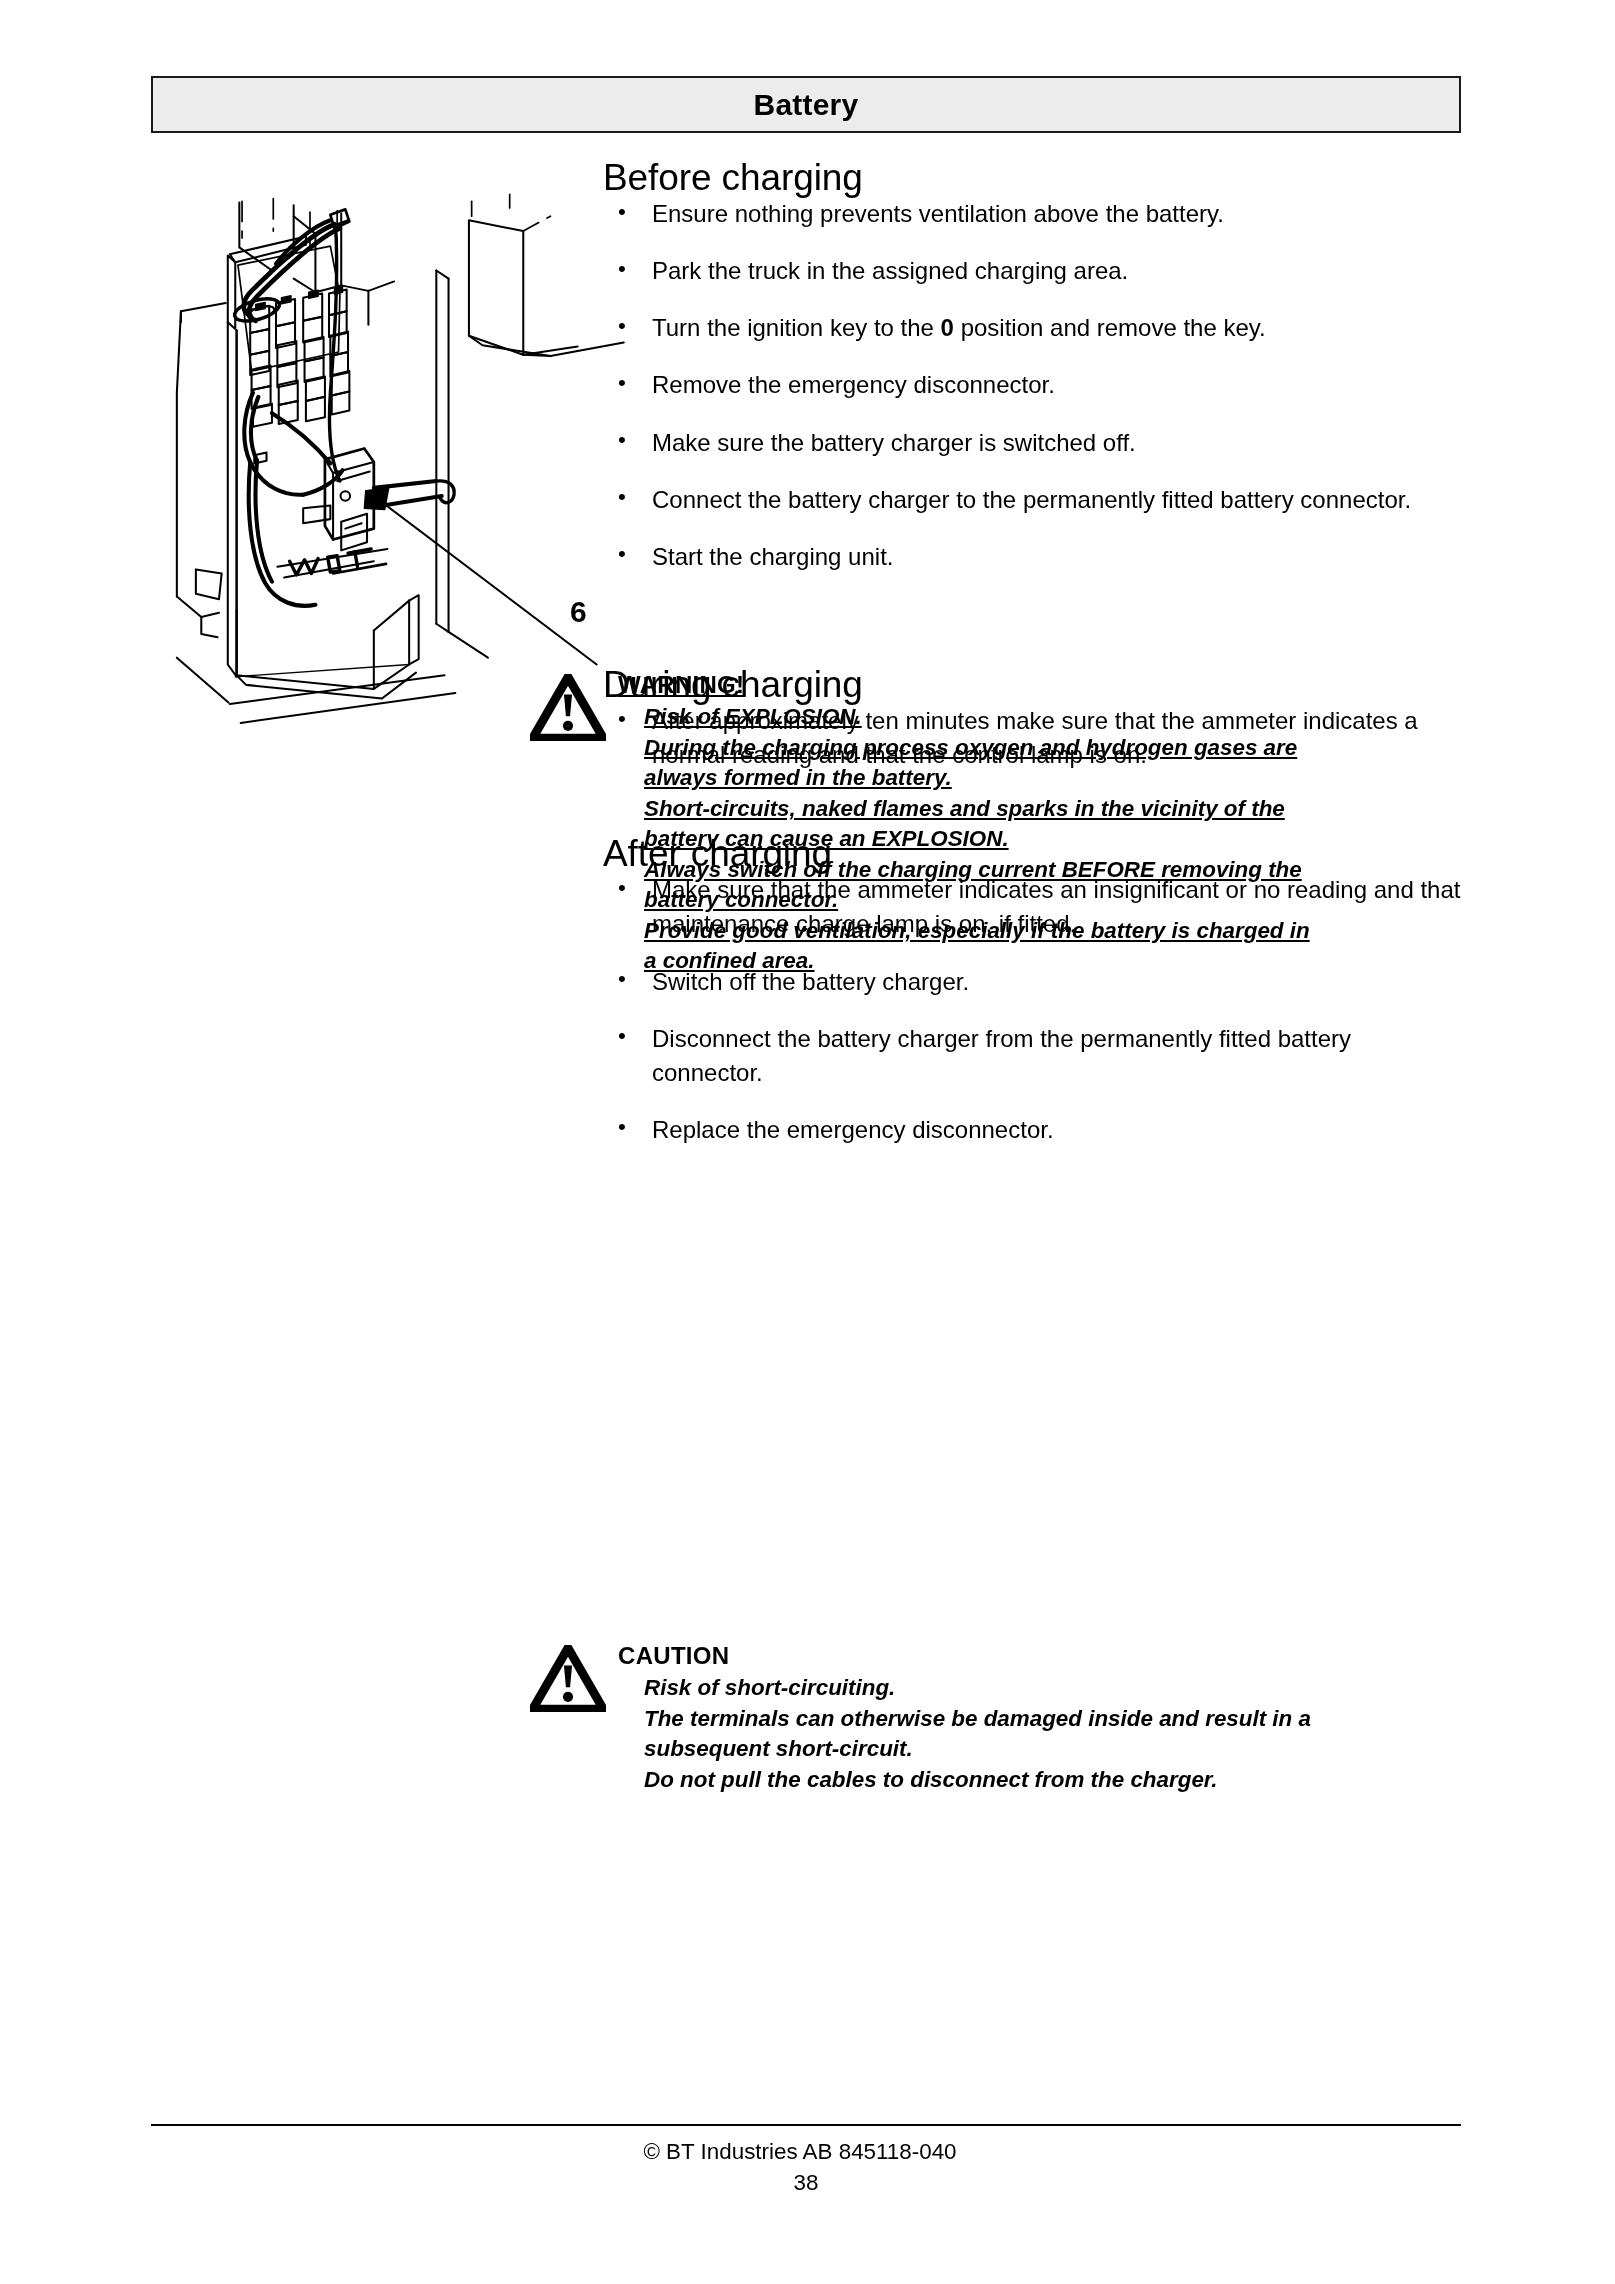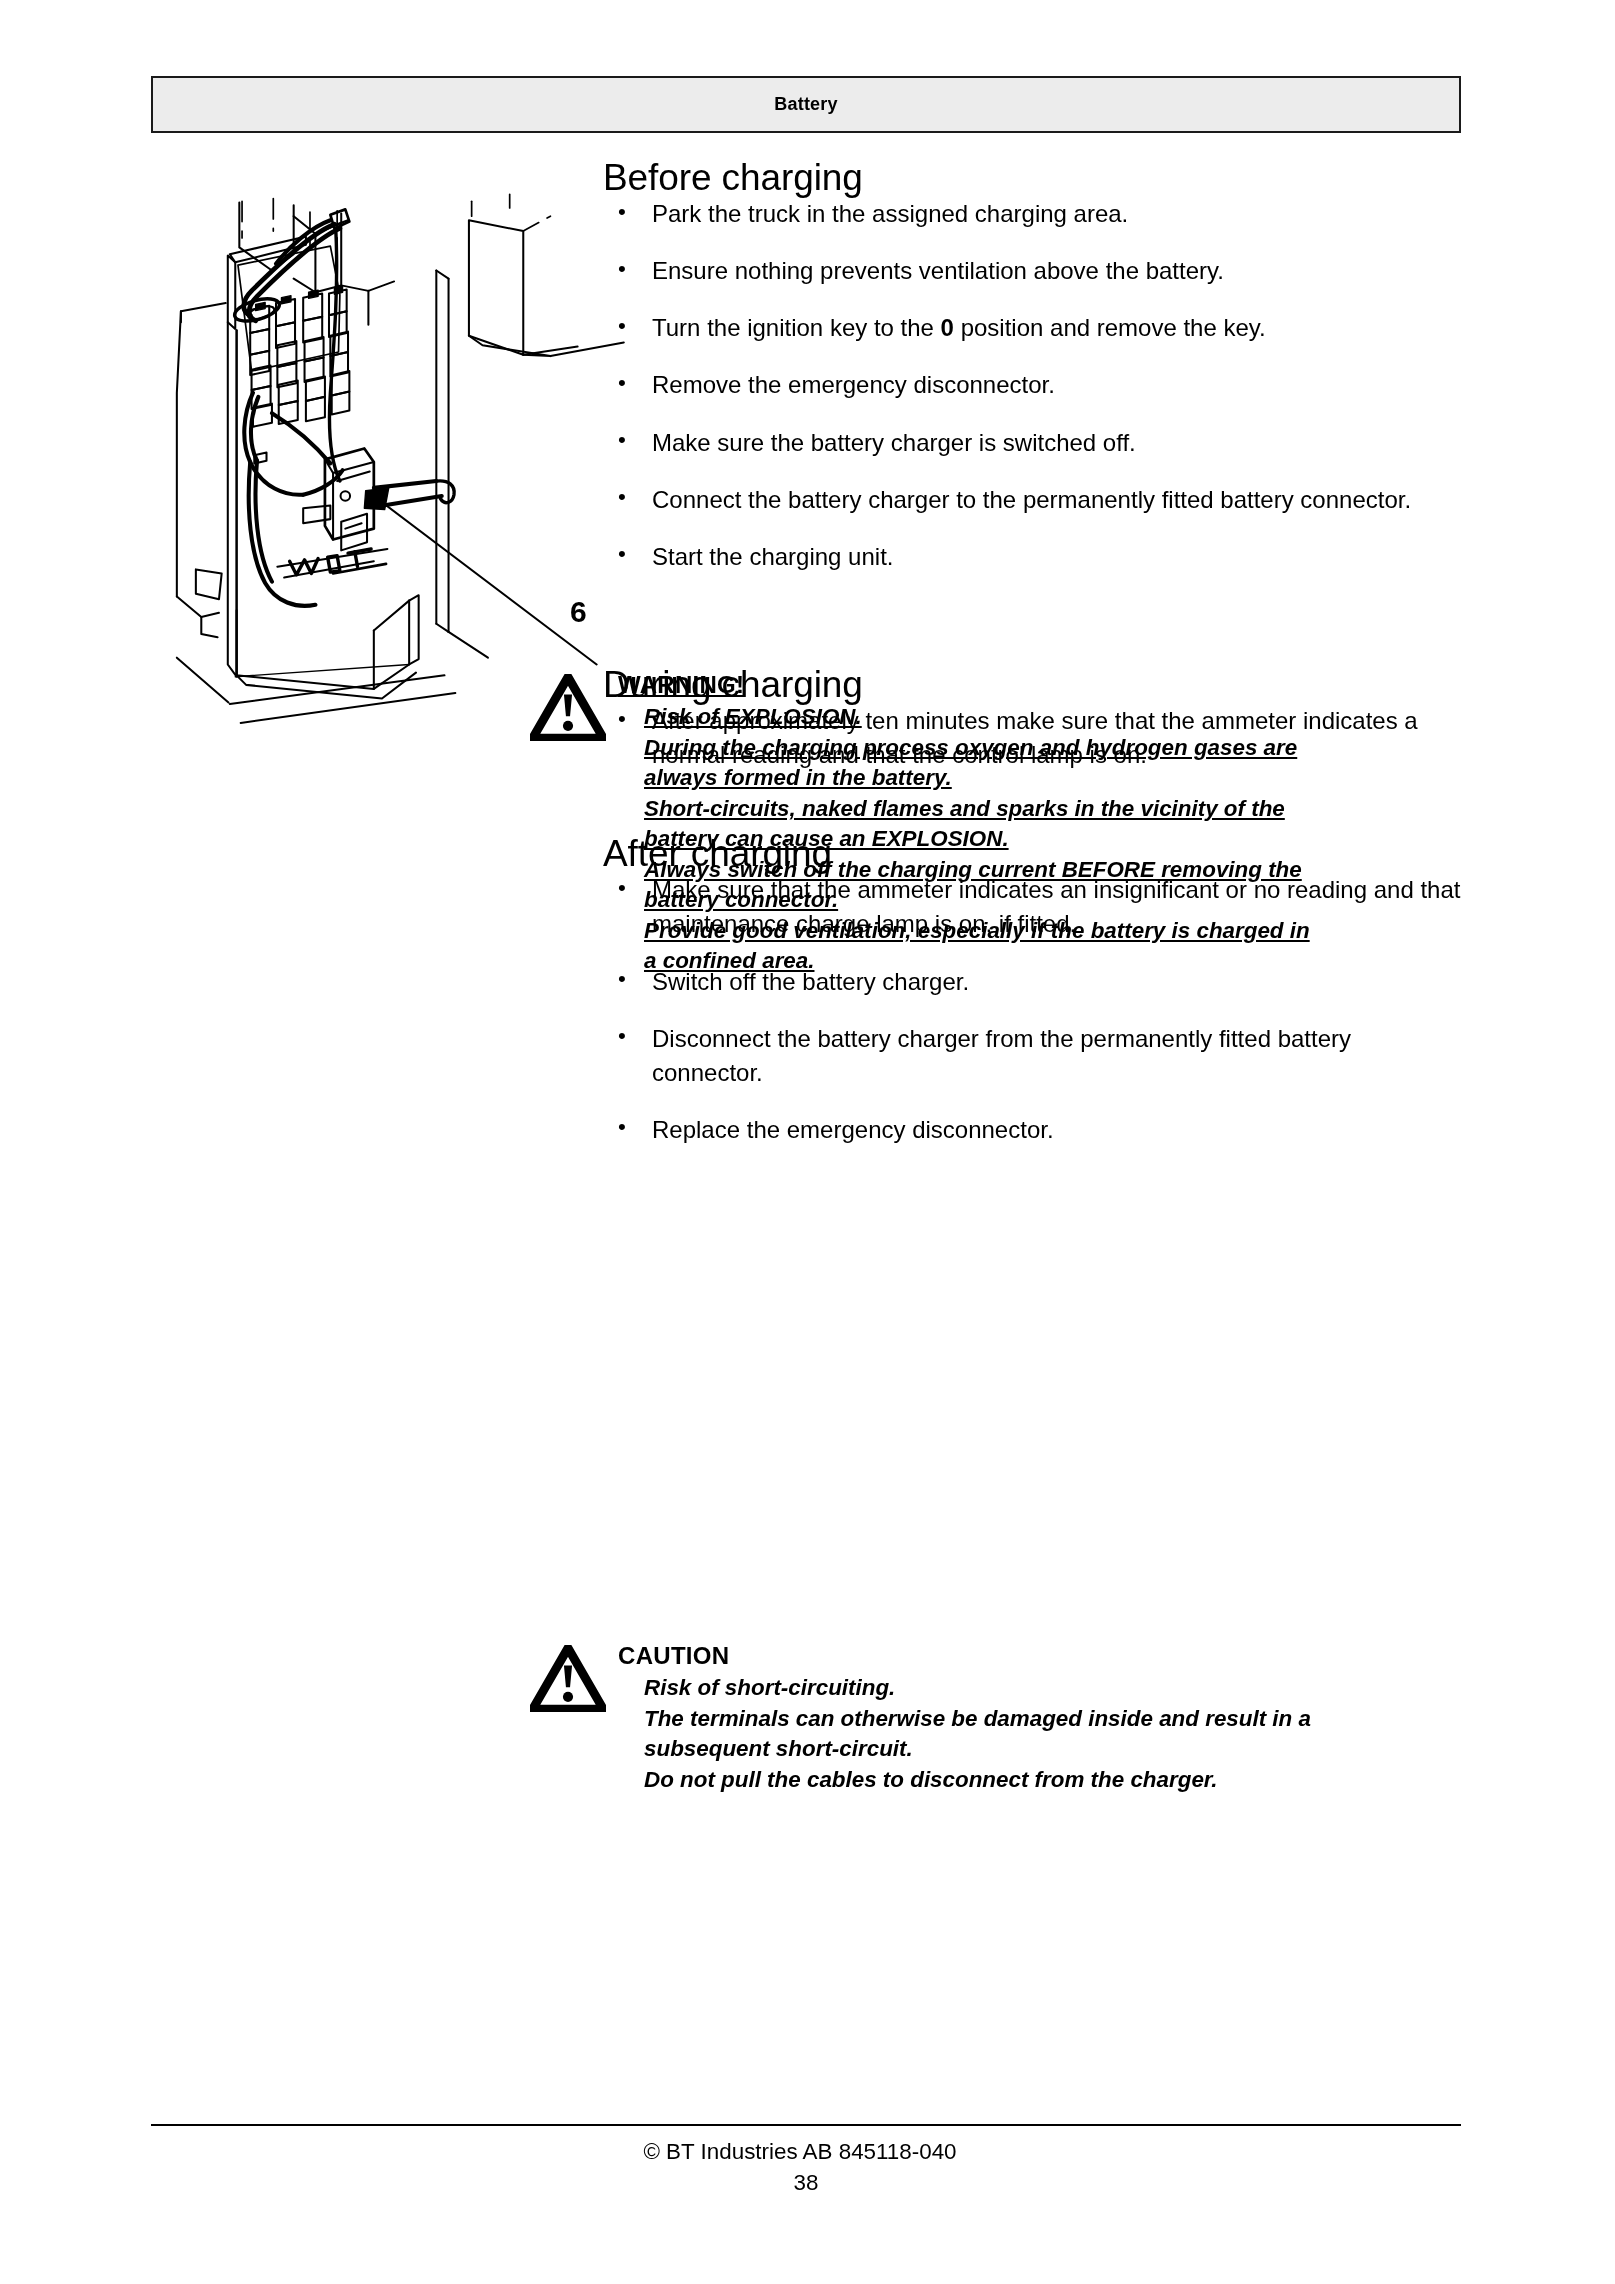--- a/index.html
+++ b/index.html
@@ -29,21 +29,21 @@
     width: 1310px;
     height: 57px;
     background: #ececec;
     border: 2px solid #1a1a1a;
     box-sizing: border-box;
     display: flex;
     align-items: center;
     justify-content: center;
   }
   .header-title {
-    font-size: 18px;
+    font-size: 30px;
     font-weight: bold;
     letter-spacing: 0.2px;
     color: #000;
   }
 
   
   .content {
     position: absolute;
     left: 603px;
     top: 158px;
@@ -329,22 +329,22 @@
       </g>
     </svg>
   </div>
 
   <div class="fig-callout">6</div>
 
   <div class="content">
 
     <h2 class="section-heading heading-before">Before charging</h2>
     <ul class="bullets">
+      <li><span>Ensure nothing prevents ventilation above the battery.</span></li>
       <li><span>Park the truck in the assigned charging area.</span></li>
-      <li><span>Ensure nothing prevents ventilation above the battery.</span></li>
       <li><span>Turn the ignition key to the </span><b>0</b><span> position and remove the key.</span></li>
       <li><span>Remove the emergency disconnector.</span></li>
       <li><span>Make sure the battery charger is switched off.</span></li>
       <li><span>Connect the battery charger to the permanently fitted battery connector.</span></li>
       <li><span>Start the charging unit.</span></li>
     </ul>
 
     <div class="spacer-during"></div>
 
     <h2 class="section-heading heading-during">During charging</h2>

